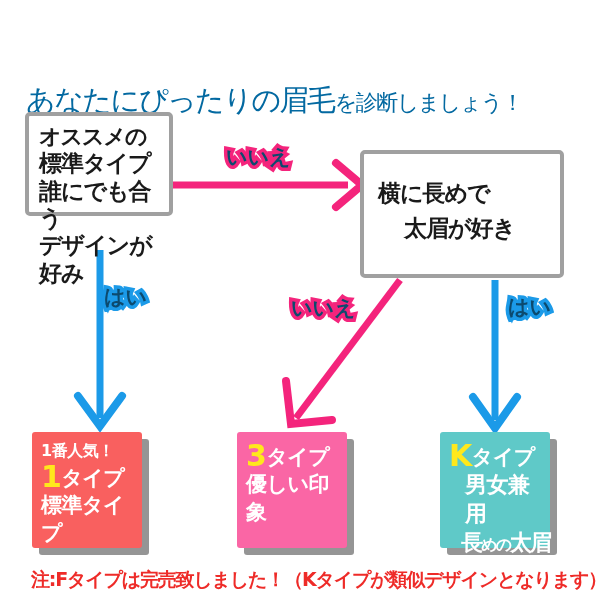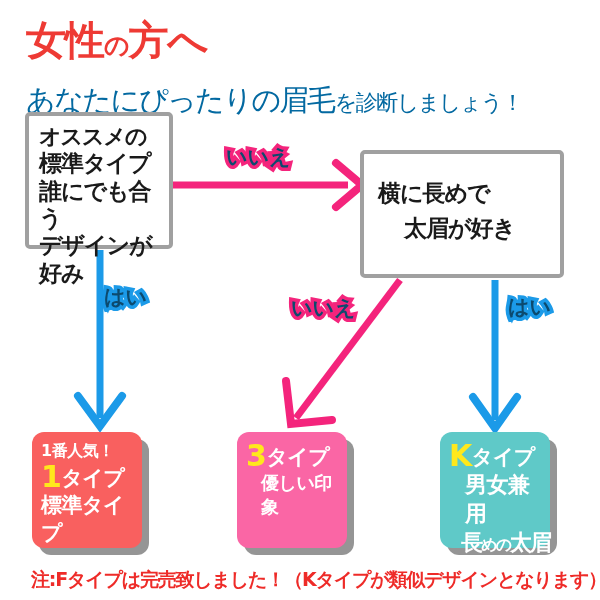--- a/index.html
+++ b/index.html
@@ -56,21 +56,21 @@
     border-radius: 5px;
     background: #ffffff;
     color: #1a1a1a;
     font-weight: bold;
     letter-spacing: -1px;
   }
   #qbox-1 {
     left: 25px;
     top: 112px;
     width: 148px;
-    height: 137px;
+    height: 104px;
     padding: 8px 0 0 10px;
     font-size: 22px;
     line-height: 1.19;
   }
   #qbox-2 {
     left: 360px;
     top: 150px;
     width: 204px;
     height: 128px;
     padding: 22px 0 0 14px;
@@ -111,21 +111,21 @@
   #label-iie-2 { left: 291px; top: 298px; }
   #label-hai-1 { left: 104px; top: 287px; }
   #label-hai-2 { left: 508px; top: 297px; }
 
   
   .rbox {
     position: absolute;
     box-sizing: border-box;
     width: 110px;
     height: 116px;
-    border-radius: 12px;
+    border-radius: 3px;
     box-shadow: 7px 7px 0 0 rgba(140,140,140,0.92);
     padding: 7px 0 0 9px;
     color: #ffffff;
     font-weight: bold;
     letter-spacing: -0.5px;
   }
   #rbox-1 { left: 32px; top: 432px; background: #f9605f; }
   #rbox-2 { left: 237px; top: 432px; background: #fa66a5; }
   #rbox-3 { left: 440px; top: 432px; background: #5fc9c8; }
 
@@ -133,21 +133,21 @@
   .rbox .l2 { display: block; font-size: 19px; line-height: 1.35; margin-top: 2px; }
   .rbox .l3 { display: block; font-size: 21px; line-height: 1.3; }
   .rbox .l4 { display: block; font-size: 19px; line-height: 1.25; text-align: right; }
   .rbox .big-y {
     color: #ffe81c;
     font-size: 30px;
     line-height: 1;
     vertical-align: -2px;
   }
   #rbox-2 .l2 { font-size: 21px; }
-  #rbox-2 .l3 { font-size: 18px; margin-left: 15px; }
+  #rbox-2 .l3 { font-size: 21px; }
   #rbox-2 .l4 { font-size: 19px; letter-spacing: -1.5px; }
   #rbox-3 .l2 { font-size: 21px; }
   #rbox-3 .l3 { font-size: 22px; margin-left: 16px; }
   #rbox-3 .l4 { font-size: 22px; letter-spacing: -2px; }
   #rbox-3 .l4 .tiny { font-size: 16px; }
 
   
   #footnote {
     position: absolute;
     left: 31px;
@@ -158,21 +158,20 @@
     letter-spacing: -1.2px;
     white-space: nowrap;
     line-height: 1;
   }
 </style>
 </head>
 <body>
 
 <div id="canvas">
 
-  <div class="title-main"><span>女性</span><span class="small">の</span><span>方へ</span></div>
 
   <div class="title-sub"><span>あなたにぴったりの眉毛</span><span class="small">を診断しましょう！</span></div>
 
   <svg id="arrows" viewBox="0 0 600 600">
 
     <g>
       <line x1="173" y1="185" x2="348" y2="185" stroke="#f4247c" stroke-width="7"></line>
       <polyline points="336,163 362,185 336,207" fill="none" stroke="#f4247c" stroke-width="8" stroke-linecap="round" stroke-linejoin="miter"></polyline>
     </g>
 

